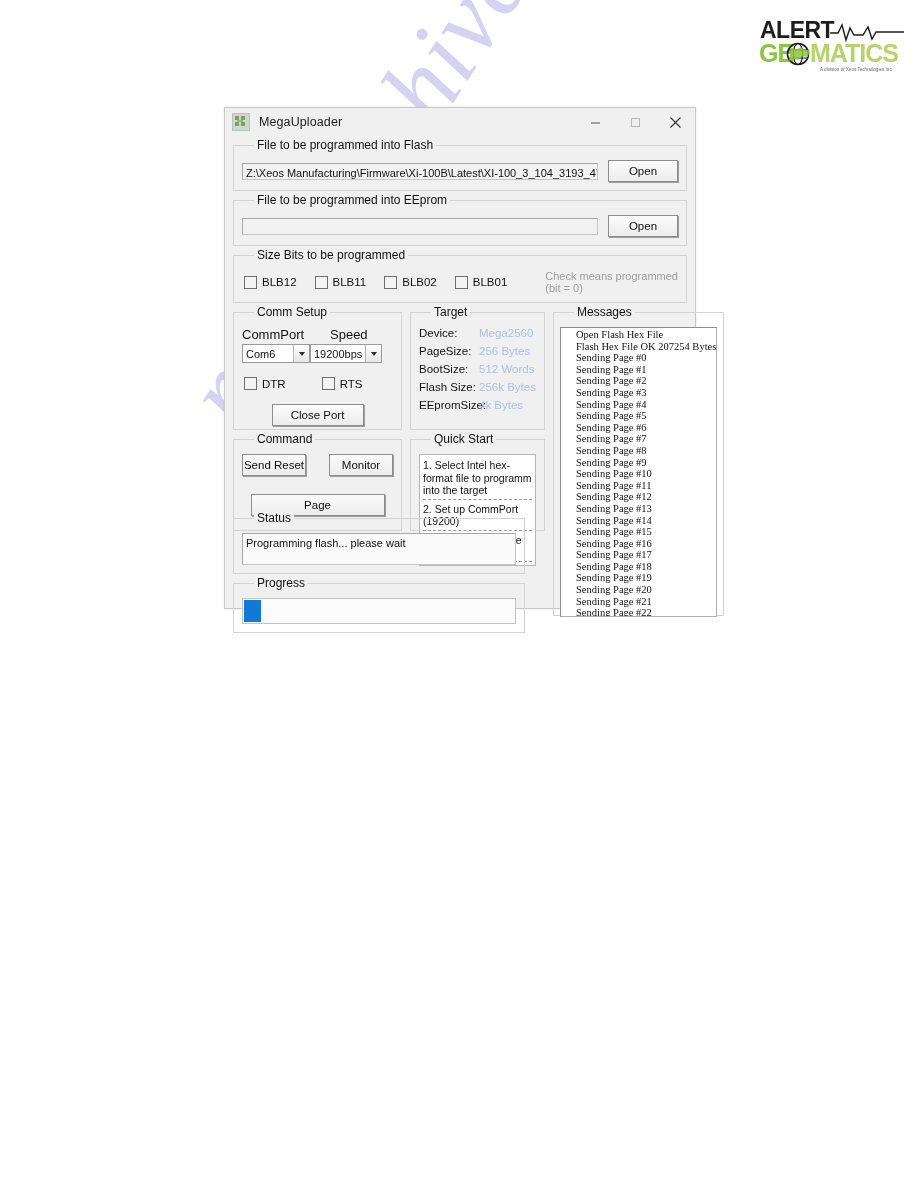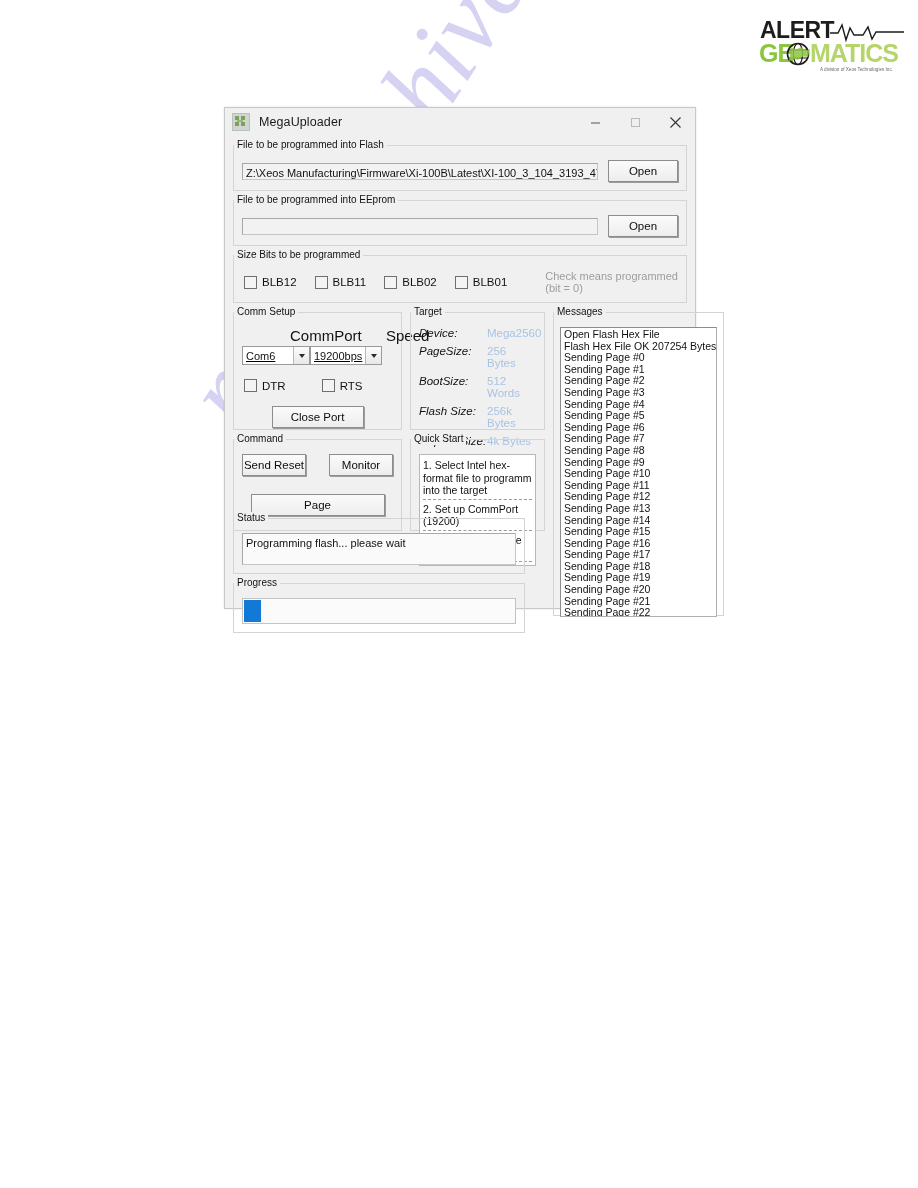--- a/index.html
+++ b/index.html
@@ -107,24 +107,24 @@
   .gb {
     position: relative;
     border: 1px solid #d4d4d4;
     margin-top: 9px;
     padding: 14px 8px 8px 8px;
     background: transparent;
   }
   .gb > .gb-label {
     position: absolute;
     top: -7px;
-    left: 0;
+    left: 20px;
     background: #f0f0f0;
     padding: 0 3px;
-    font-size: 10px;
+    font-size: 12px;
     color: #111;
     line-height: 12px;
   }
 
   
   .tb {
     background: #f2f2f2;
     border: 1px solid #c6c6c6;
     border-top-color: #a8a8a8;
     border-left-color: #a8a8a8;
@@ -187,22 +187,22 @@
   #mid {
     display: flex;
     gap: 8px;
     align-items: flex-start;
   }
   #mid-left { width: 169px; flex: none; }
   #mid-center { width: 135px; flex: none; }
   #mid-right { flex: 1; }
 
   
-  .field-labels { display:flex; gap:28px; font-size:15px; color:#111; margin-bottom:2px;margin-left:48px; }
-  .combos { display:flex; gap:0;text-decoration:underline; }
+  .field-labels { display:flex; gap:20px; font-size:13px; color:#111; margin-bottom:2px; }
+  .combos { display:flex; gap:0; }
   .combo {
     height: 19px;
     background: #fff;
     border: 1px solid #9a9a9a;
     display: flex;
     align-items: center;
     font-size: 11px;
     color: #111;
     padding-left: 3px;
     box-sizing: border-box;
@@ -224,21 +224,21 @@
     display:block;
   }
   #combo-port { width: 68px; }
   #combo-speed { width: 72px; }
 
   .flagrow { display:flex; gap:36px; margin-top: 14px; padding-left:2px;}
   #close-port-btn { width: 92px; margin: 14px auto 2px auto; }
 
   
   .tgt-row { display:flex; align-items:baseline; margin-bottom: 6px; font-size: 11.5px; }
-  .tgt-row .k { width: 68px; color:#111; flex:none;font-style:italic; }
+  .tgt-row .k { width: 60px; color:#111; flex:none; }
   .tgt-row .v { color:#a9c3e4; }
 
   
   #cmd-top { display:flex; gap:10px; justify-content:space-between; }
   #cmd-top .btn { width: 64px; }
   #about-btn { width: 134px; margin: 18px auto 0 auto; }
 
   
   #qs-box {
     background:#fff;
@@ -258,22 +258,23 @@
     border-top-color:#8c8c8c;
     border-left-color:#8c8c8c;
     height: 287px;
     overflow: hidden;
     padding: 1px 0 0 0;
   }
   .msg-line {
     font-size: 10.5px;
     line-height: 11.6px;
     color: #111;
-    padding-left: 3px;
+    padding-left: 15px;
     white-space: nowrap;
+    font-family: Liberation Serif, serif;
   }
 
   
   #status-tb { height: 32px; line-height:16px; background:#fafafa; }
   #progress-track {
     height: 26px;
     background: #fbfbfb;
     border: 1px solid #c3c3c3;
     position: relative;
     box-sizing: border-box;

